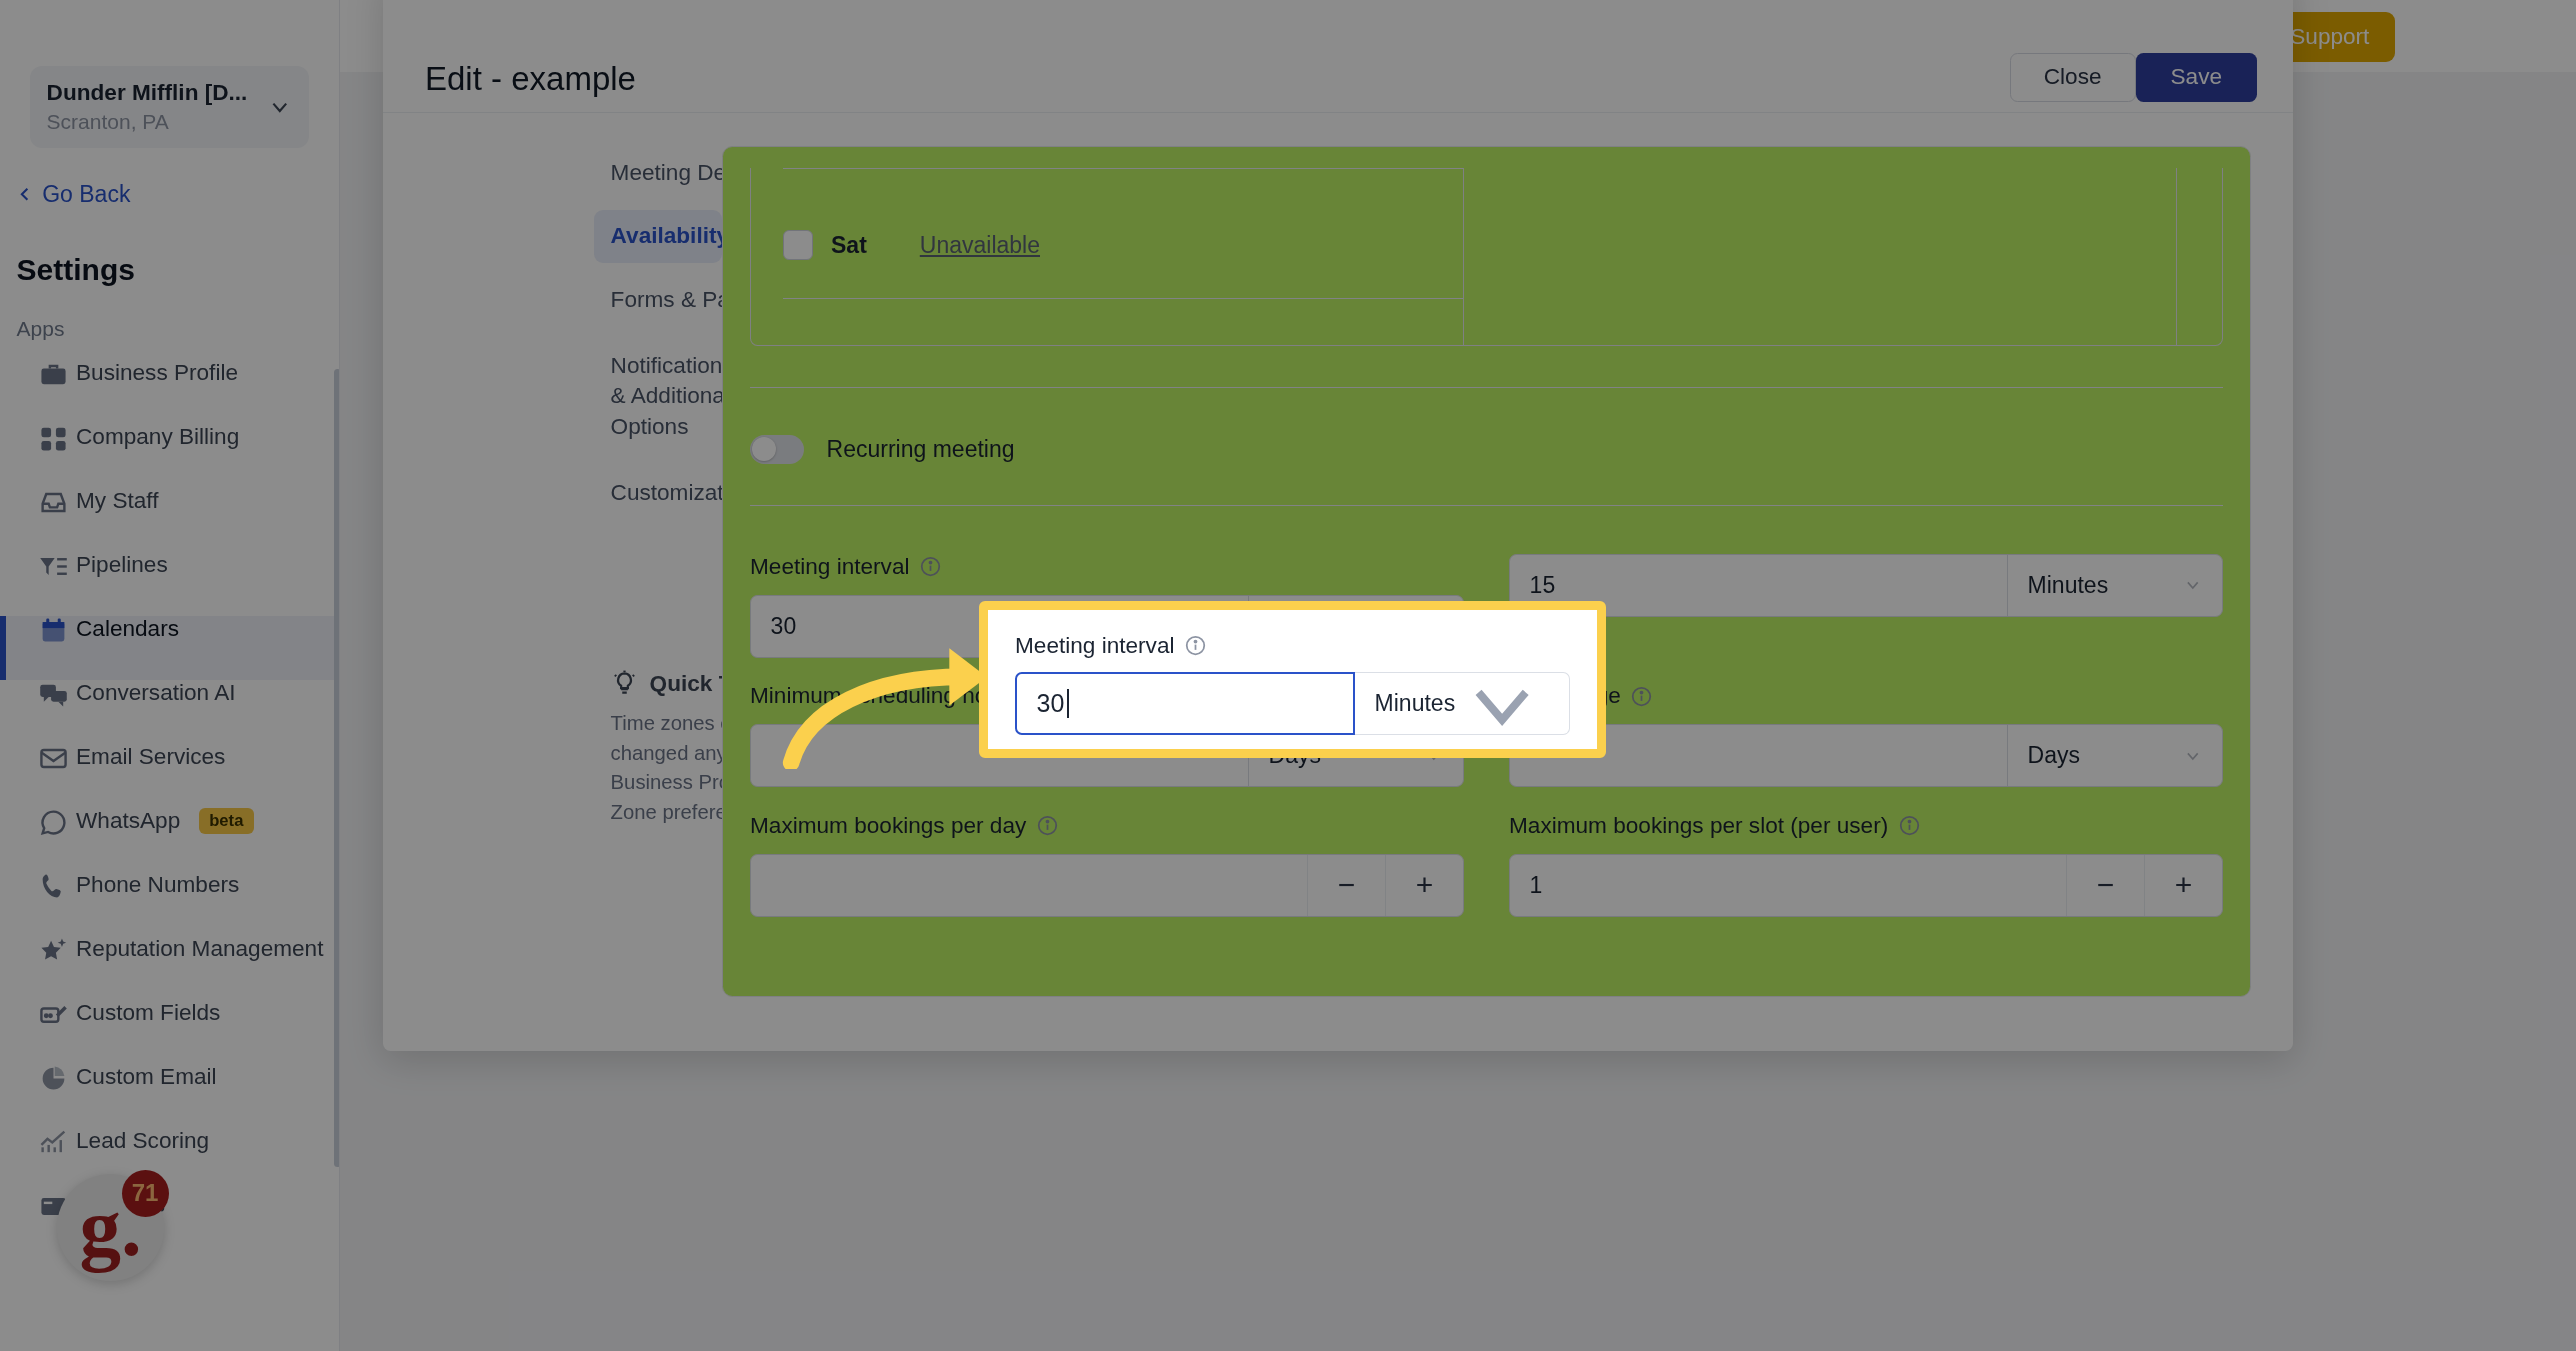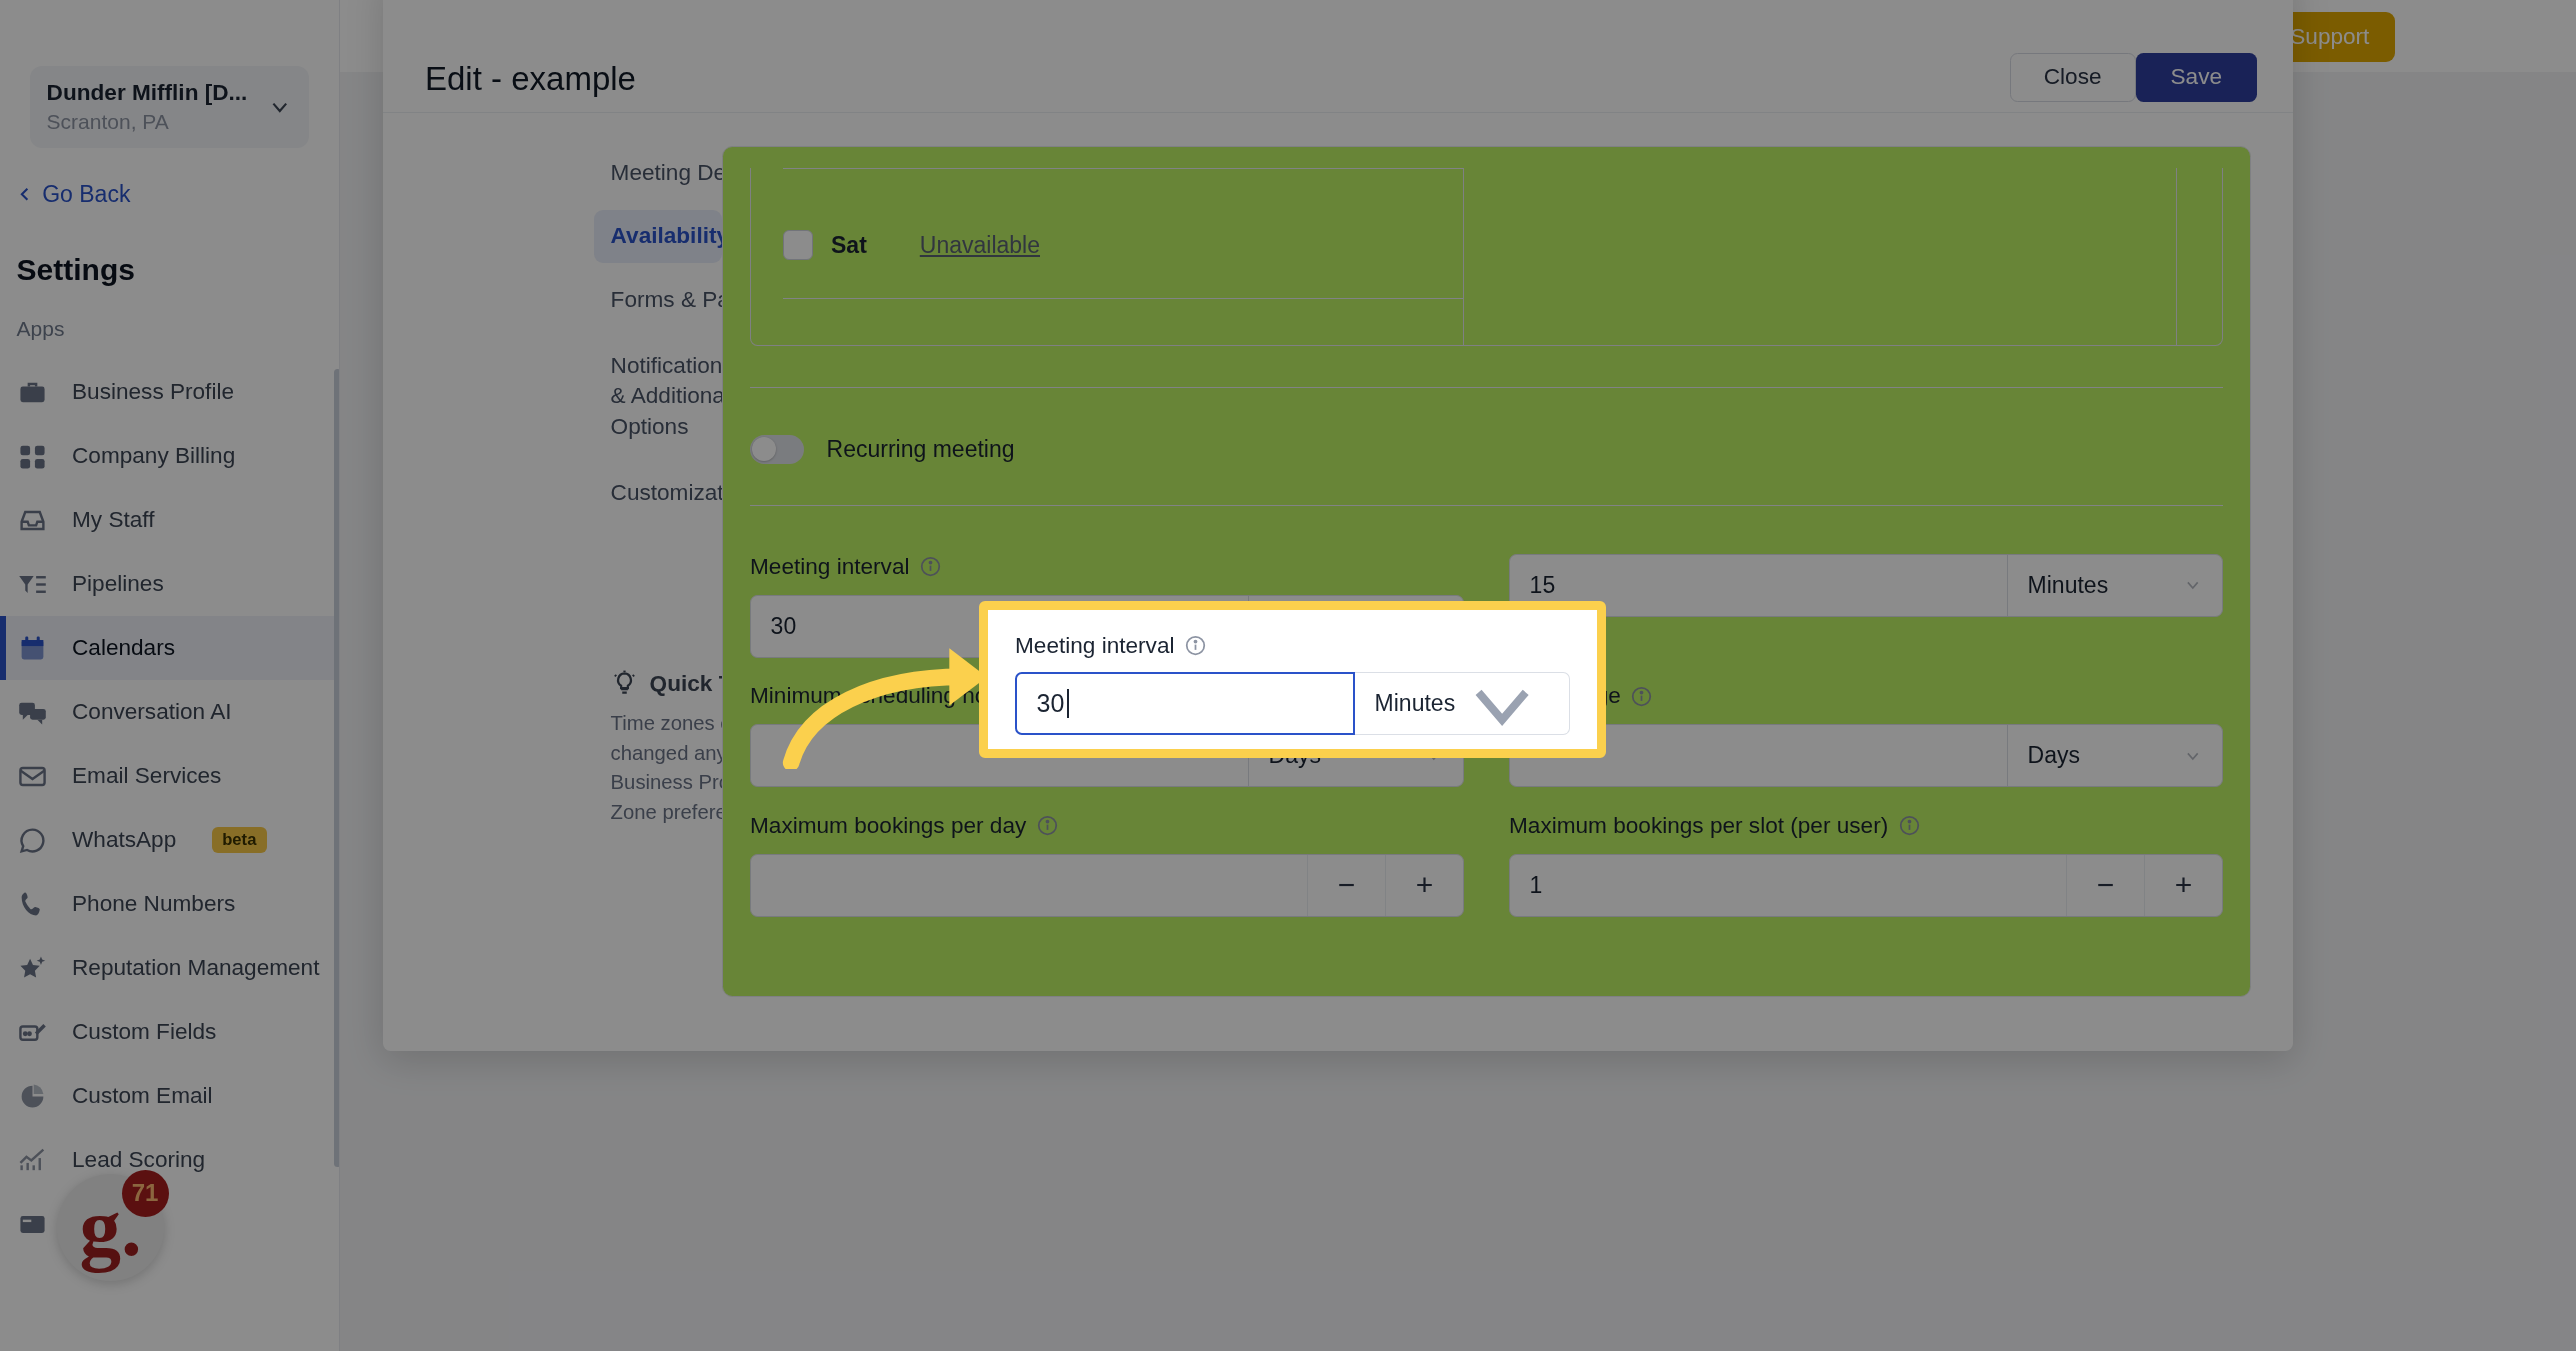--- a/index.html
+++ b/index.html
@@ -45,22 +45,22 @@
   .loc-sub{ font-size:21px; color:#8d94a3; margin-top:4.5px; }
   .chev-down{ width:25.6px; height:25.6px; flex:0 0 auto; }
   .goback{
     margin:33px 0 0 16.6px; display:flex; align-items:center; gap:9px;
     color:#2a52c9; font-size:23px; font-weight:400;
   }
   .settings-title{ margin:45px 0 0 16.6px; font-size:30px; font-weight:700; color:#0d1521; }
   .apps-label{ margin:30px 0 0 16.6px; font-size:21px; color:#707a8c; }
   .navlist{ margin-top:19.6px; }
   .navitem{
-    display:flex; align-items:center; gap:25px; height:64px;
-    padding-left:18px; color:#3d4655; font-size:22.6px; position:relative;
+    display:flex; align-items:flex-start; gap:8px; height:64px;
+    padding-left:39px; color:#3d4655; font-size:22.6px; position:relative;
   }
   .navitem.active{ background:#eef1f8; color:#0d1521; font-weight:400; }
   .navitem.active::before{
     content:""; position:absolute; left:0; top:0; bottom:0; width:6px; background:#2a52c9;
   }
   .navicon{ width:29px; height:29px; flex:0 0 auto; display:block; }
   .beta{
     background:#f7c948; color:#3b3200; font-size:16.6px; font-weight:700;
     border-radius:6px; padding:3px 10.5px; margin-left:10.5px;
   }

